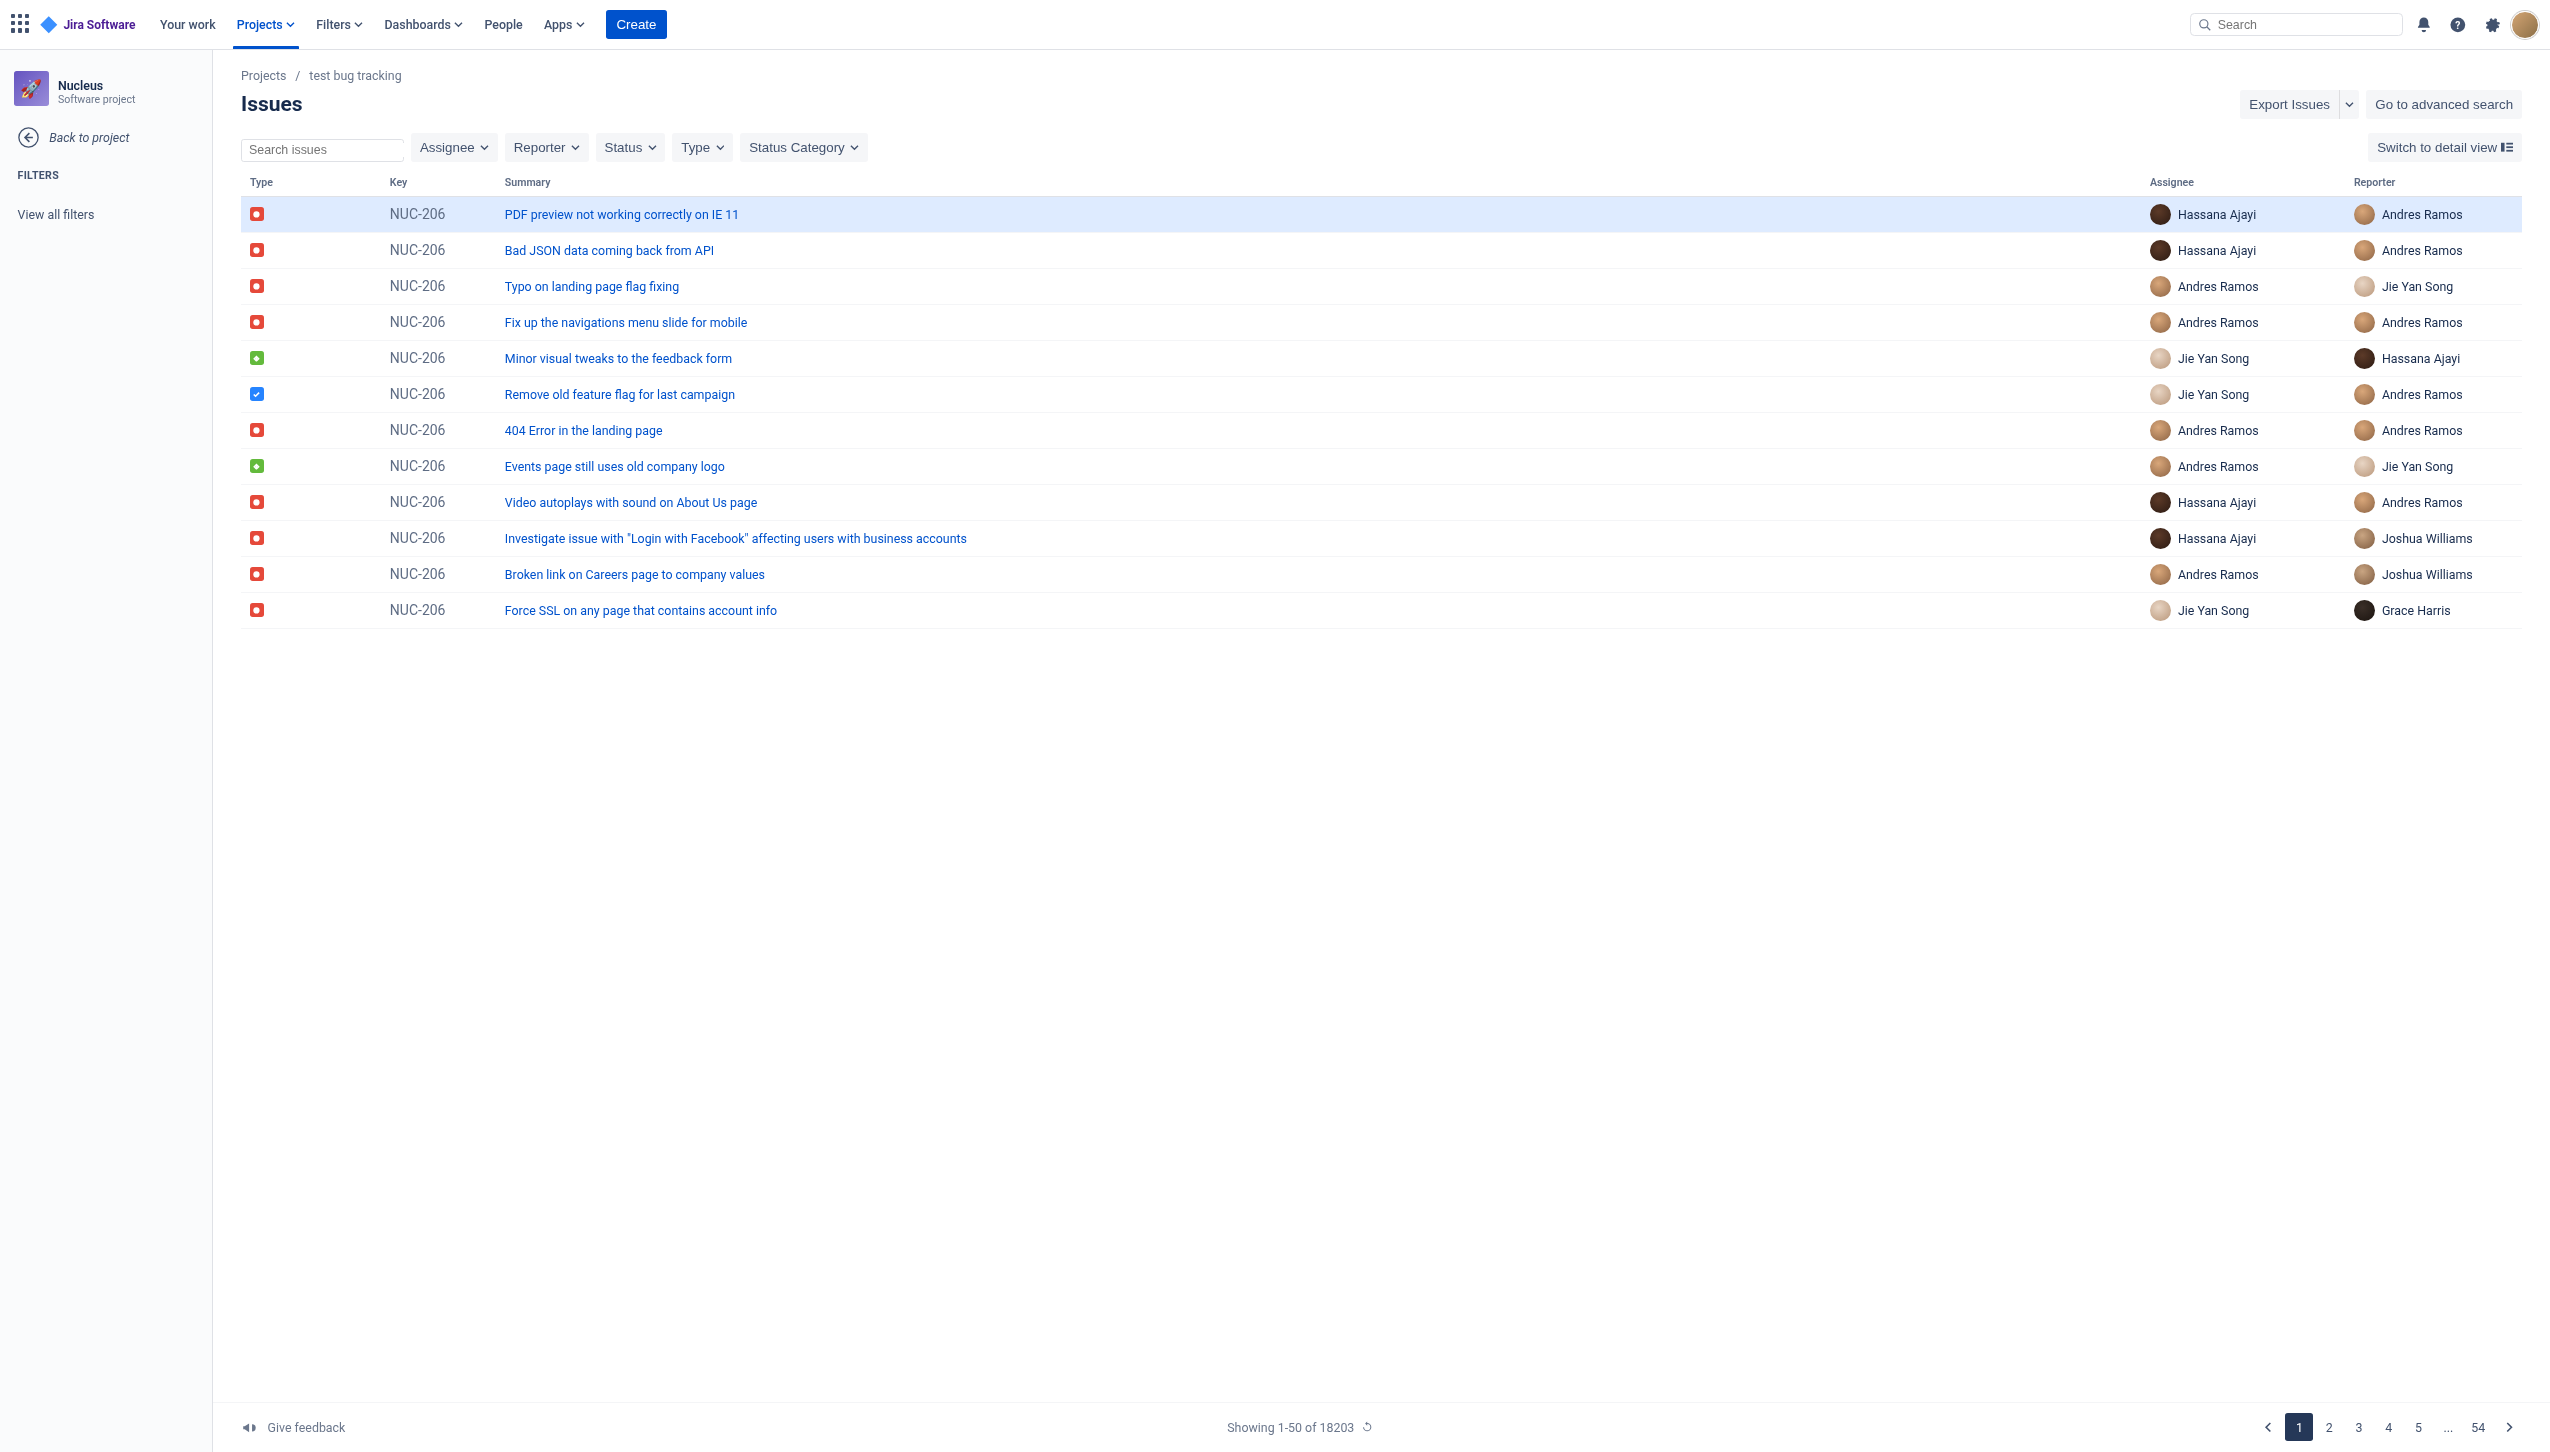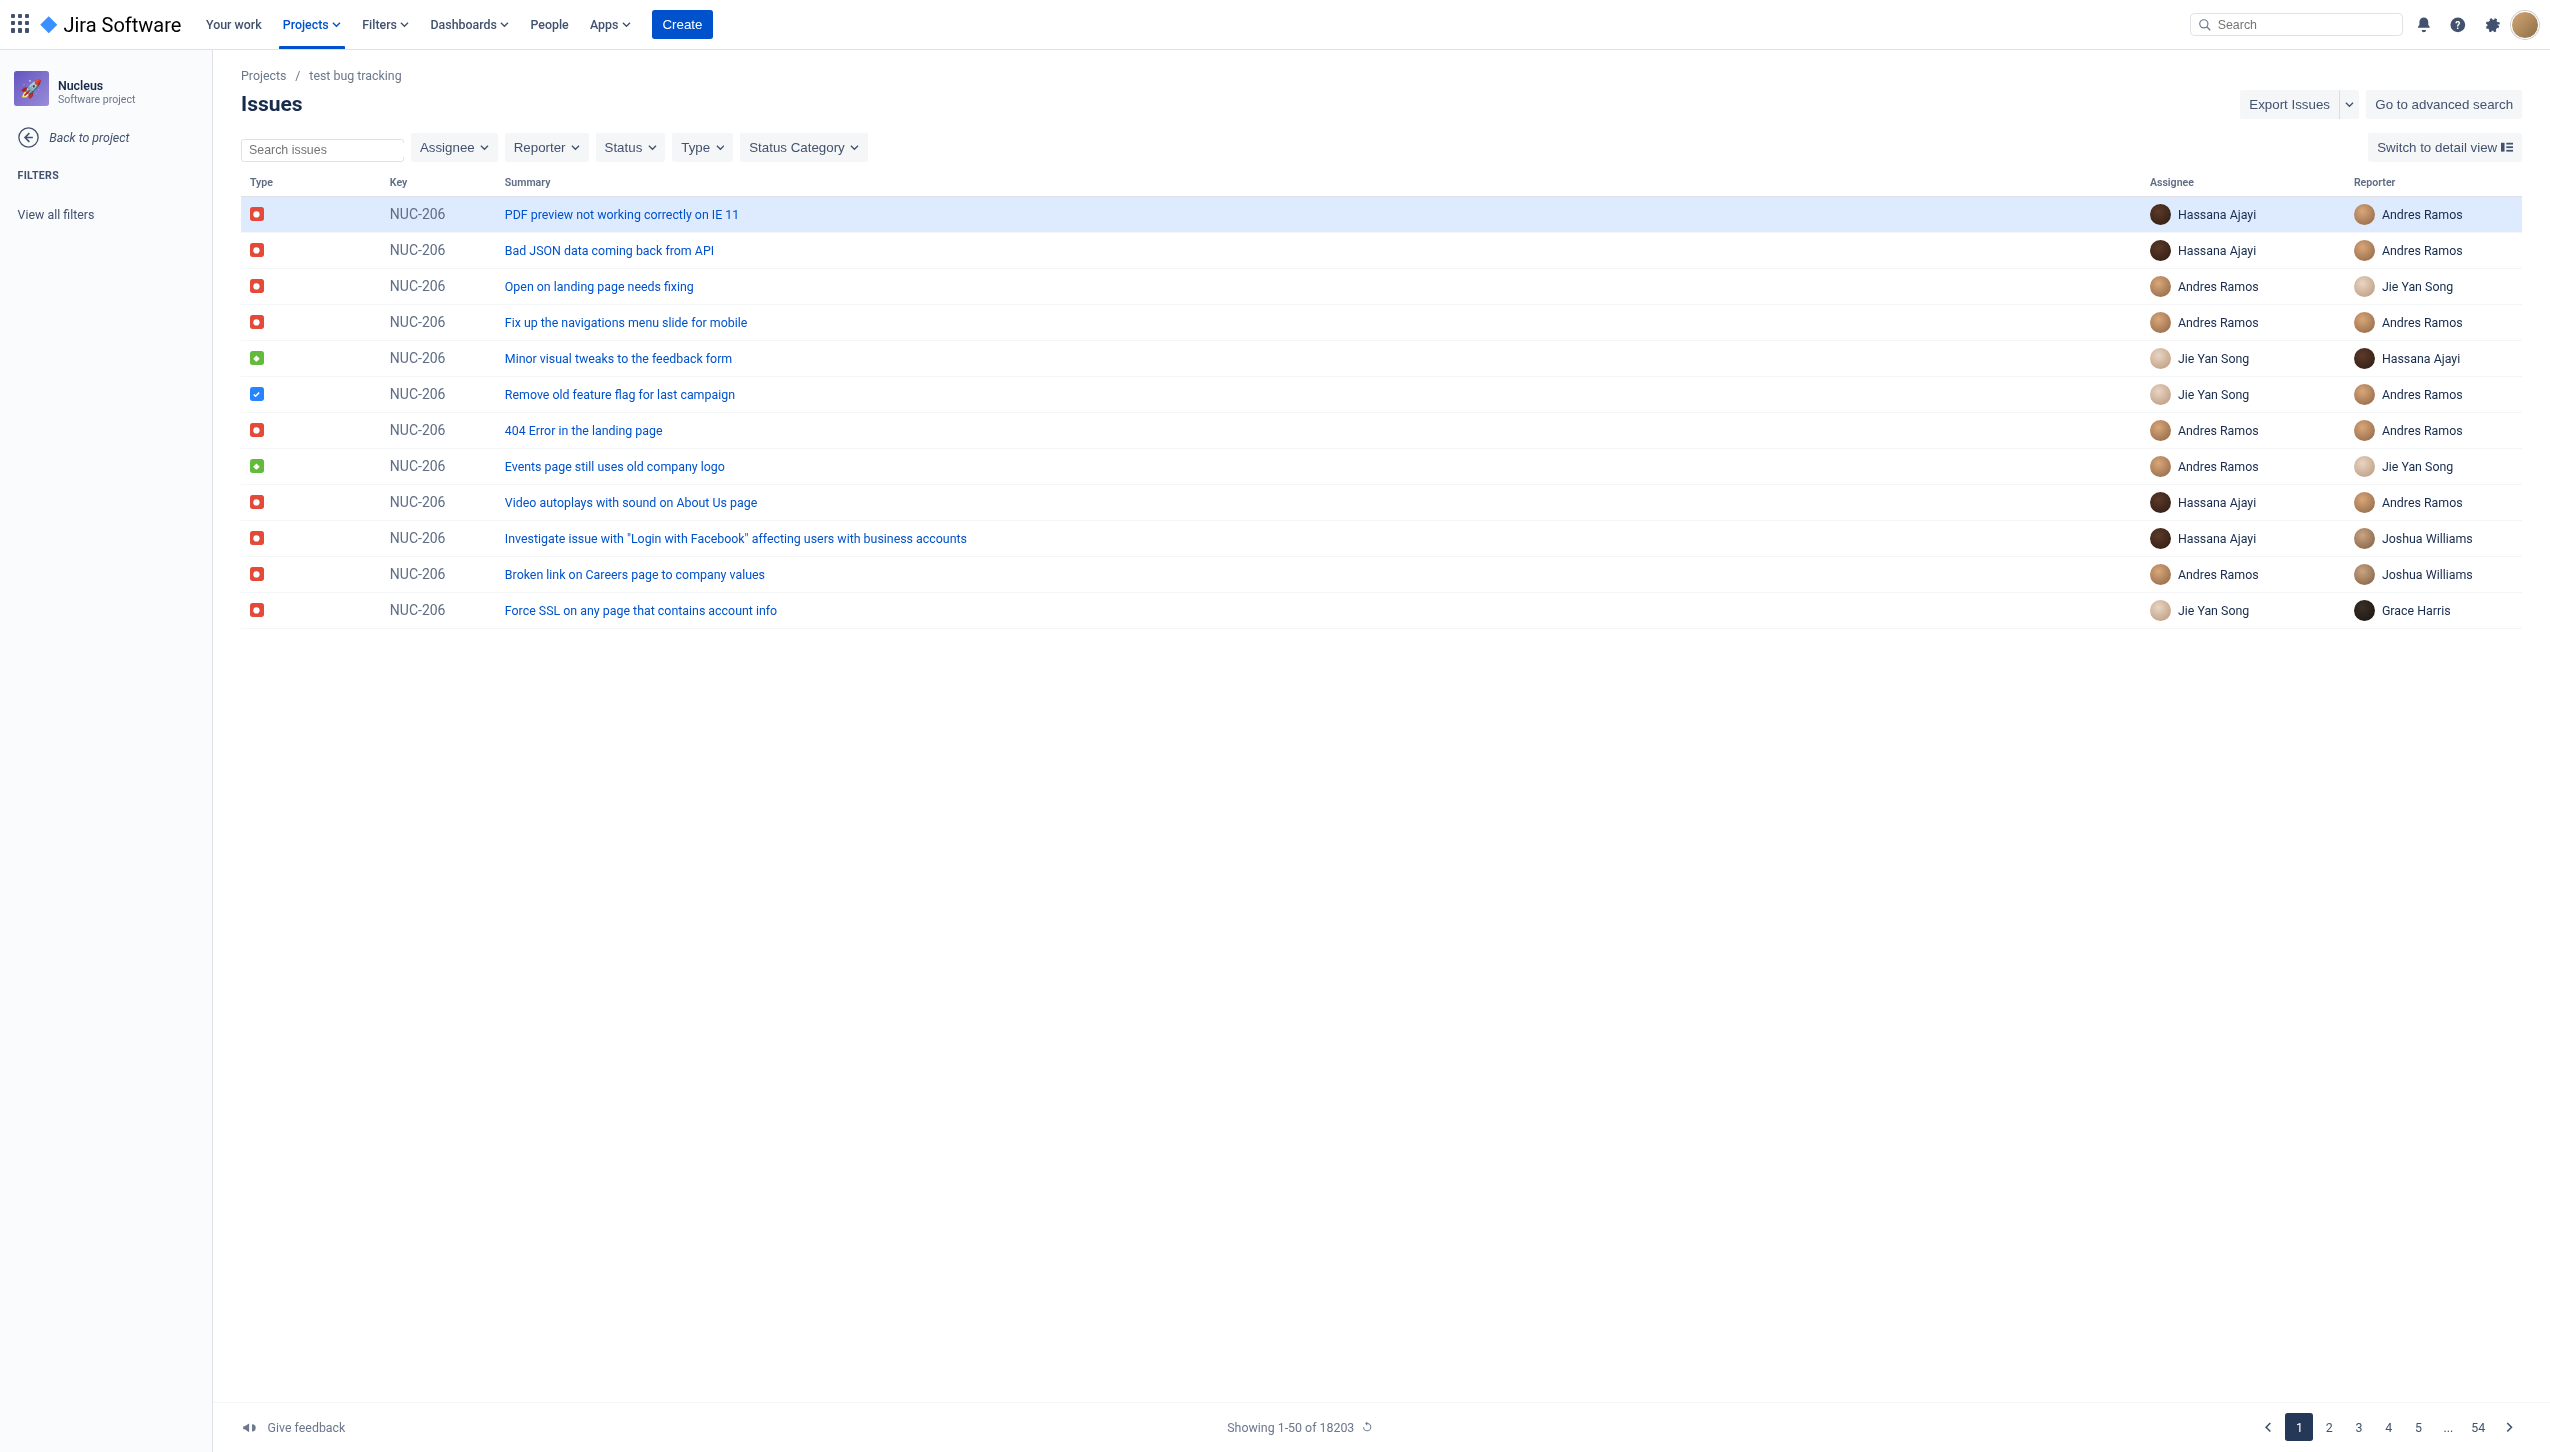--- a/index.html
+++ b/index.html
@@ -2,21 +2,21 @@
 <html style="font-size:14px"><head>
 <meta charset="utf-8">
 <style>
 * { box-sizing: border-box; margin: 0; padding: 0; }
 body { font-family: -apple-system, BlinkMacSystemFont, "Segoe UI", Roboto, sans-serif; font-size: 12.4px; color: #172B4D; background: #fff; }
 .top-nav { display: flex; align-items: center; height: 50px; padding: 0 10.6px; border-bottom: 0.9px solid #DFE1E6; background: #fff; }
 .app-switcher { width: 21px; height: 21px; display: grid; grid-template-columns: repeat(3,4.4px); grid-template-rows: repeat(3,4.4px); gap: 2.7px; cursor: pointer; margin-right: 7px; }
 .app-switcher span { background: #42526E; border-radius: 0.9px; }
 .logo { display: flex; align-items: center; gap: 5.3px; margin-right: 14px; }
 .logo-mark { width: 19.5px; height: 19.5px; color: #2684FF; }
-.logo-text { font-weight: 400; font-size: 20px; color: #000000; }
+.logo-text { font-weight: 700; font-size: 12px; color: #4c1d95; }
 .nav-items { display: flex; align-items: center; height: 100%; }
 .nav-item { display: flex; align-items: center; gap: 3.5px; padding: 0 10.6px; height: 100%; cursor: pointer; color: #42526E; font-weight: 500; position: relative; }
 .nav-item.active { color: #0052CC; }
 .nav-item.active::after { content: ""; position: absolute; bottom: 0; left: 7px; right: 7px; height: 2.7px; background: #0052CC; border-radius: 0.9px 0.9px 0 0; }
 .chev { width: 8.9px; height: 8.9px; }
 .create-btn { background: #0052CC; color: #fff; border: none; padding: 7px 10.6px; border-radius: 2.7px; font-weight: 500; cursor: pointer; margin-left: 10.6px; }
 .nav-right { margin-left: auto; display: flex; align-items: center; gap: 6px; }
 .search-box { display: flex; align-items: center; border: 1.8px solid #DFE1E6; border-radius: 4.4px; padding: 3.5px 7px; width: 213px; }
 .search-box svg { width: 14px; height: 14px; color: #6B778C; margin-right: 5.3px; }
 .search-box input { border: none; outline: none; flex: 1; font-size: 12.4px; }
@@ -304,21 +304,21 @@
                   </div>
                 </td>
               </tr>
               <tr>
                 <td><span class="type-icon type-bug">
                     <svg viewBox="0 0 10 10">
                       <circle cx="5" cy="5" r="3.5" fill="#fff"></circle>
                     </svg>
                   </span></td>
                 <td class="key-cell">NUC-206</td>
-                <td><a href="#" class="summary-link">Open on landing page needs fixing</a></td>
+                <td><a href="#" class="summary-link">Typo on landing page flag fixing</a></td>
                 <td>
                   <div class="person">
                     <div class="person-avatar av-andres"></div>
                     <span>Andres Ramos</span>
                   </div>
                 </td>
                 <td>
                   <div class="person">
                     <div class="person-avatar av-jie"></div>
                     <span>Jie Yan Song</span>

